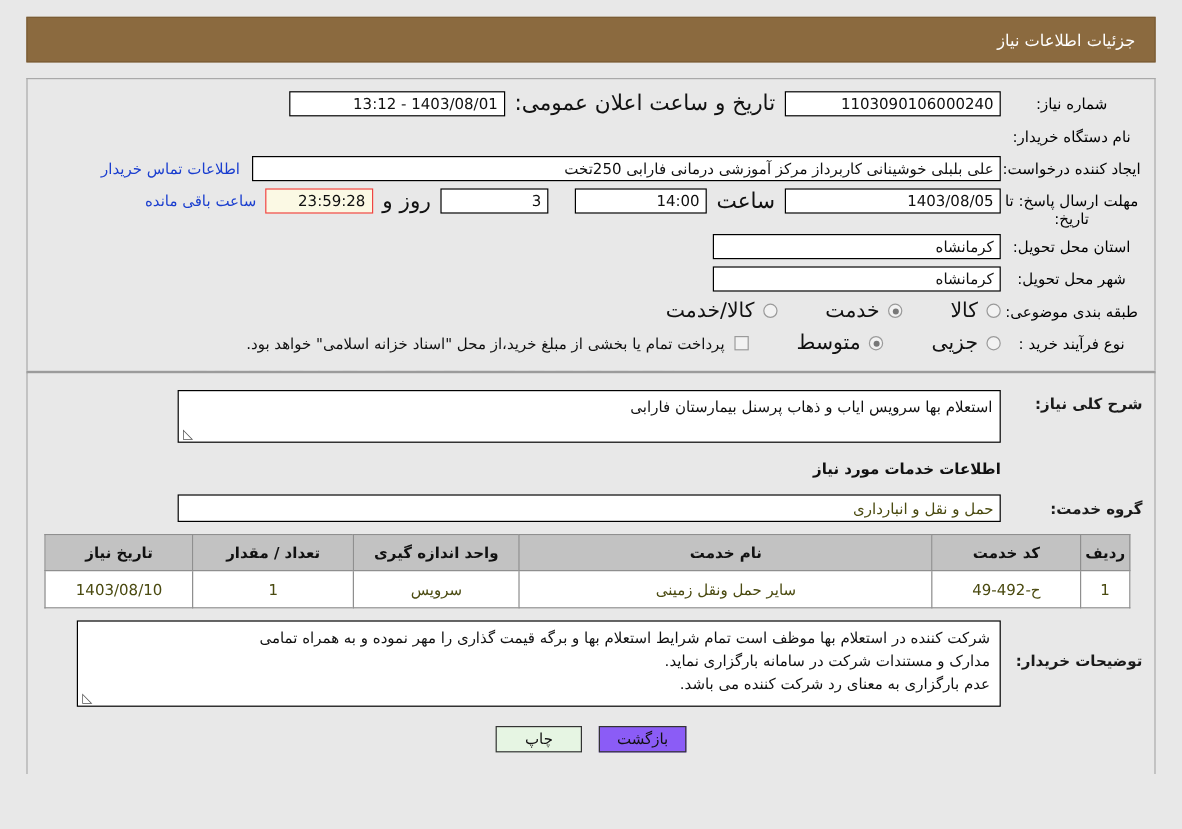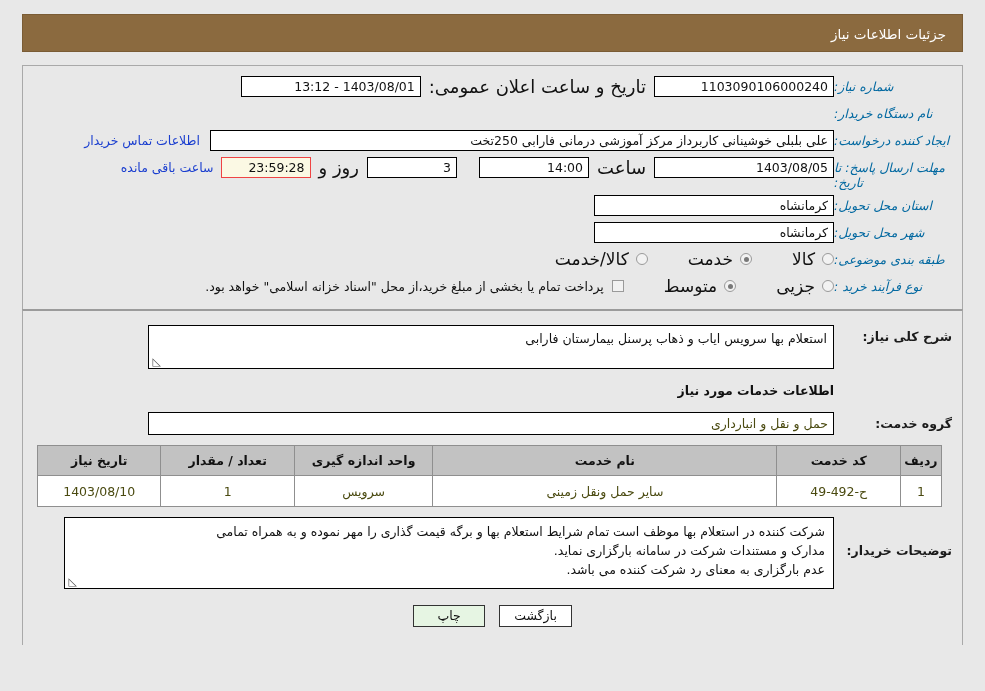--- a/index.html
+++ b/index.html
@@ -94,26 +94,25 @@
   
   .frow {
     display: flex;
     align-items: flex-start;
     margin-bottom: 5px;
     min-height: 22px;
   }
   .lbl {
     width: 118px;
     flex: 0 0 118px;
-    text-align: left;
+    text-align: center;
     padding-top: 3px;
     font-size: 12.5px;
-    color: #0369a1;
+    color: #000000;
     line-height: 15px;
-    font-style: italic;
   }
   .fields {
     flex: 1 1 auto;
     display: flex;
     align-items: center;
     justify-content: flex-start;
     flex-direction: row;
     gap: 0;
   }
 
@@ -333,21 +332,21 @@
     height: 22px;
     line-height: 20px;
     min-width: 72px;
     padding: 0 14px;
     font-size: 12.5px;
     text-align: center;
     cursor: pointer;
     box-sizing: border-box;
     color: #111;
   }
-  .btn.back  { background: #ffffff; }
+  .btn.back  { background: #8b5cf6; }
   .btn.print { background: #e6f5e3; }
 </style>
 </head>
 <body>
 
 <div class="watermark">
   <svg class="wm-shield" viewBox="0 0 250 150">
     <path d="M20 10 L120 10 L120 90 Q120 125 70 140 Q20 125 20 90 Z" fill="none" stroke="#d9bfc0" stroke-width="9"></path>
     <path d="M145 12 L235 12 L195 138 L168 138 Z" fill="#e3c9ca" opacity=".7"></path>
     <path d="M55 55 L80 95 L135 20" fill="none" stroke="#e0c4c5" stroke-width="11"></path>

